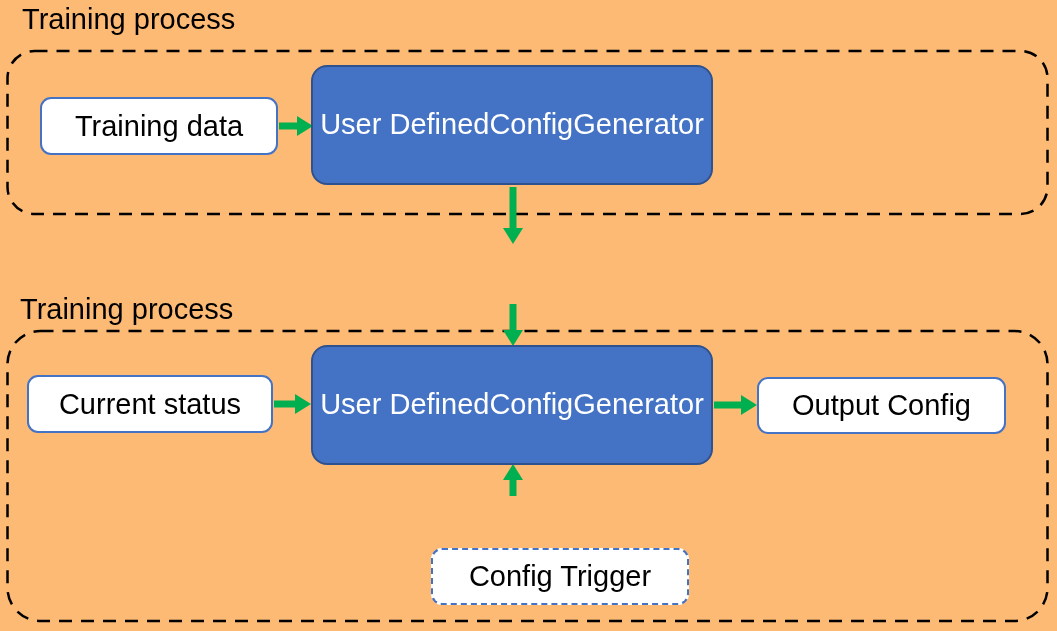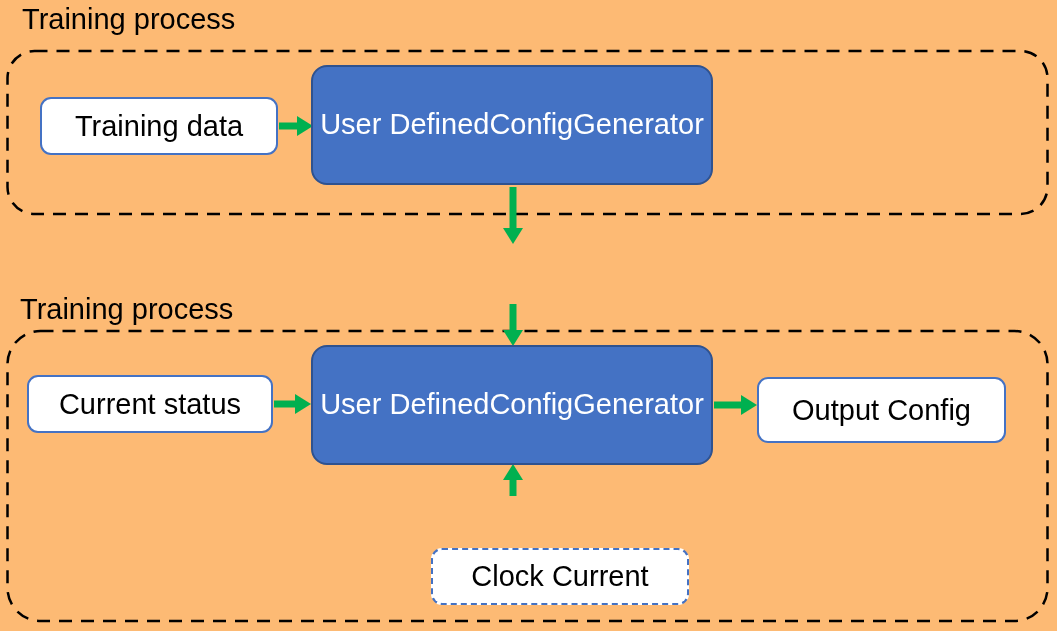--- a/index.html
+++ b/index.html
@@ -68,21 +68,21 @@
     white-space:nowrap;
   }
   
   #training-label{left:22px;top:3px;}
   #inference-label{left:20px;top:293px;}
   #training-data-box{left:40px;top:97px;width:238px;height:58px;}
   #training-generator{left:311px;top:65px;width:402px;height:120px;}
   #checkpoint-box{left:395px;top:243px;width:237px;height:60px;}
   #current-status-box{left:27px;top:375px;width:246px;height:58px;}
   #inference-generator{left:311px;top:345px;width:402px;height:120px;}
-  #output-config-box{left:757px;top:377px;width:249px;height:66px;}
+  #output-config-box{left:757px;top:377px;width:249px;height:57px;}
   #log-trigger-box{left:358px;top:498px;width:252px;height:58px;}
   #clock-trigger-box{left:431px;top:548px;width:258px;height:57px;}
 </style>
 </head>
 <body>
 
 <div class="stage">
 
   <svg class="connector-layer" viewBox="0 0 1057 631" xmlns="http://www.w3.org/2000/svg">
 
@@ -132,16 +132,16 @@
   </div>
   <div class="node" id="inference-generator">
     <span>User Defined</span>
     <span>ConfigGenerator</span>
   </div>
   <div class="io-box" id="output-config-box">
     <span>Output Config</span>
   </div>
 
   <div class="trigger-box" id="clock-trigger-box">
-    <span>Clock Current</span>
+    <span>Config Trigger</span>
   </div>
 
 </div>
 
 </body></html>

